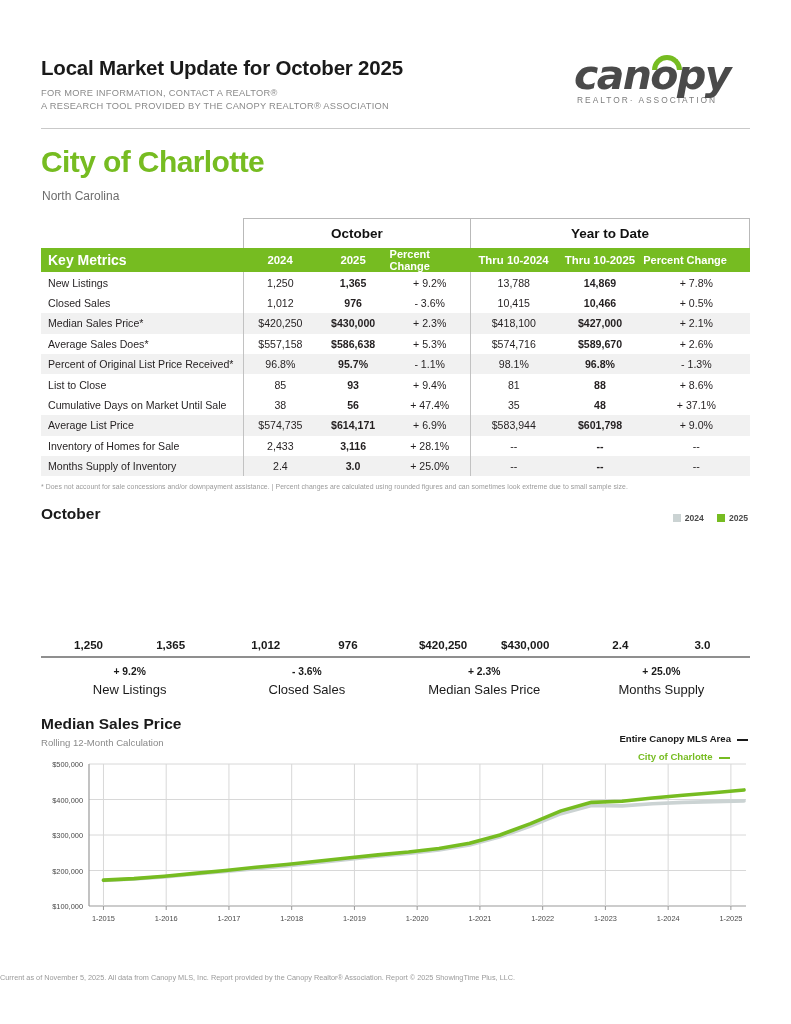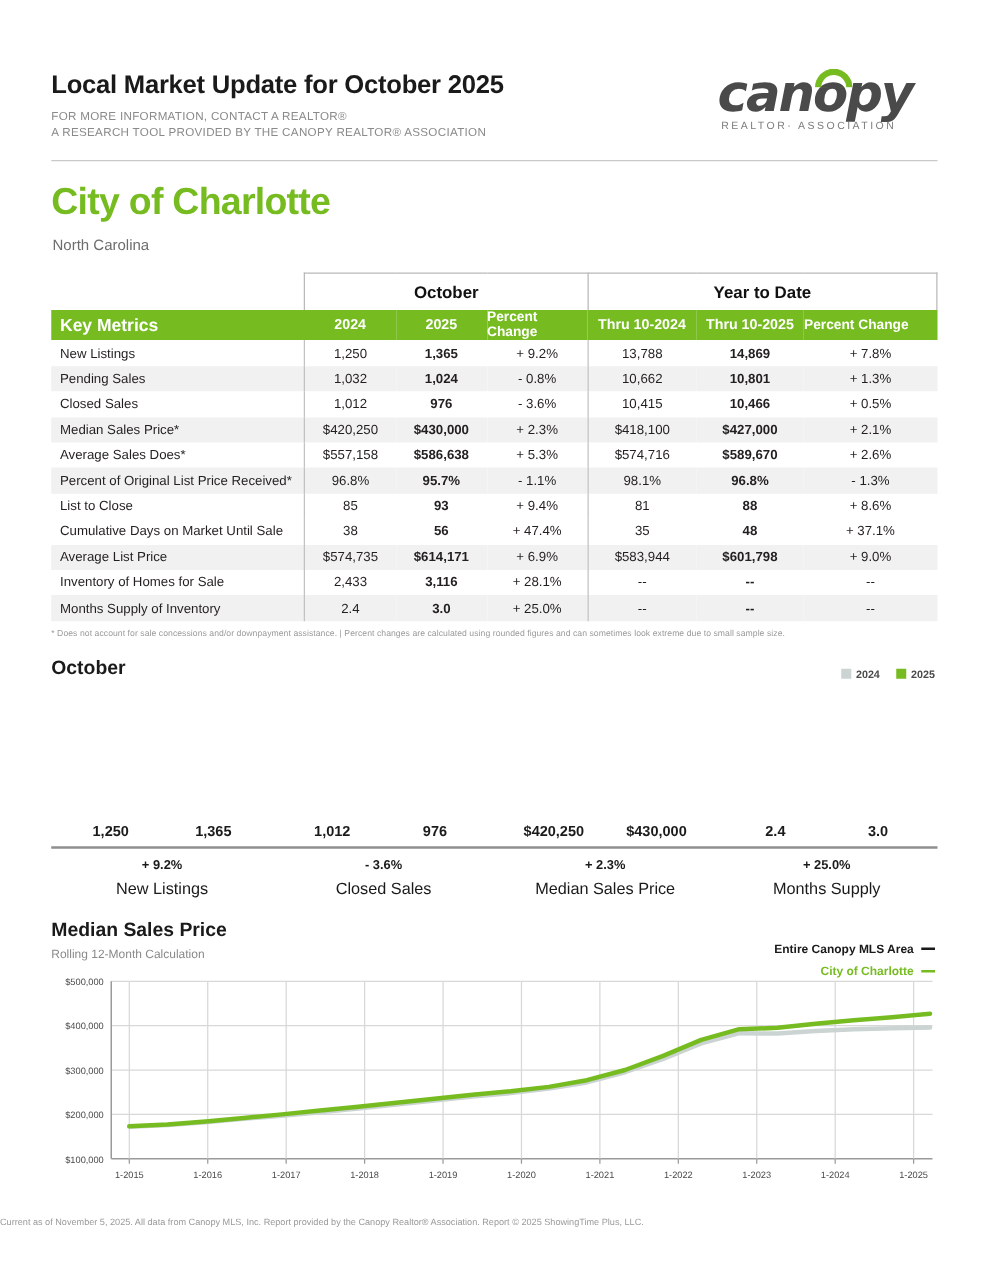--- a/index.html
+++ b/index.html
@@ -73,21 +73,21 @@
   .bcol .blab { position: absolute; bottom: 100%; left: 0; width: 100%; text-align: center;
                 font-size: 11.6px; font-weight: bold; color: #1a1a1a; padding-bottom: 5px; white-space: nowrap; }
   .bars-x { display: flex; margin-top: 8px; }
   .bx { flex: 1; text-align: center; }
   .bx-pct { font-size: 10.3px; font-weight: bold; color: #1a1a1a; }
   .bx-lab { font-size: 13px; color: #1a1a1a; margin-top: 5px; }
 
   
   .line-sec { margin-top: 18px; position: relative; }
   .line-sub { font-size: 9.6px; color: #8a8a8a; margin-top: 4px; }
-  .line-legend { position: absolute; right: 2px; top: 18px; text-align: right; }
+  .line-legend { position: absolute; right: 2px; top: 18px; text-align: center; }
   .ll-row { font-size: 9.6px; font-weight: bold; margin-bottom: 7px; white-space: nowrap; }
   .ll-row .dash { display: inline-block; width: 11px; height: 2px; vertical-align: middle; margin-left: 6px; }
   .ll-mls { color: #1a1a1a; }
   .ll-city { color: #76bc21; }
 
   .chart-box { margin-top: 10px; position: relative; height: 176px; }
   .chart-box svg { display: block; }
 
   .foot { position: absolute; left: 0; right: 0; bottom: 42px; 
           font-size: 7.3px; color: #9a9a9a; }
@@ -148,29 +148,20 @@
       </thead>
       <tbody>
           <tr class="d-row">
             <td class="c-name vsep-r">New Listings</td>
             <td class="c-val">1,250</td>
             <td class="c-val b">1,365</td>
             <td class="c-pct vsep-r">+ 9.2%</td>
             <td class="c-val">13,788</td>
             <td class="c-val b">14,869</td>
             <td class="c-pct">+ 7.8%</td>
-          </tr>
-          <tr class="d-row alt">
-            <td class="c-name vsep-r">Pending Sales</td>
-            <td class="c-val">1,032</td>
-            <td class="c-val b">1,024</td>
-            <td class="c-pct vsep-r">- 0.8%</td>
-            <td class="c-val">10,662</td>
-            <td class="c-val b">10,801</td>
-            <td class="c-pct">+ 1.3%</td>
           </tr>
           <tr class="d-row">
             <td class="c-name vsep-r">Closed Sales</td>
             <td class="c-val">1,012</td>
             <td class="c-val b">976</td>
             <td class="c-pct vsep-r">- 3.6%</td>
             <td class="c-val">10,415</td>
             <td class="c-val b">10,466</td>
             <td class="c-pct">+ 0.5%</td>
           </tr>

